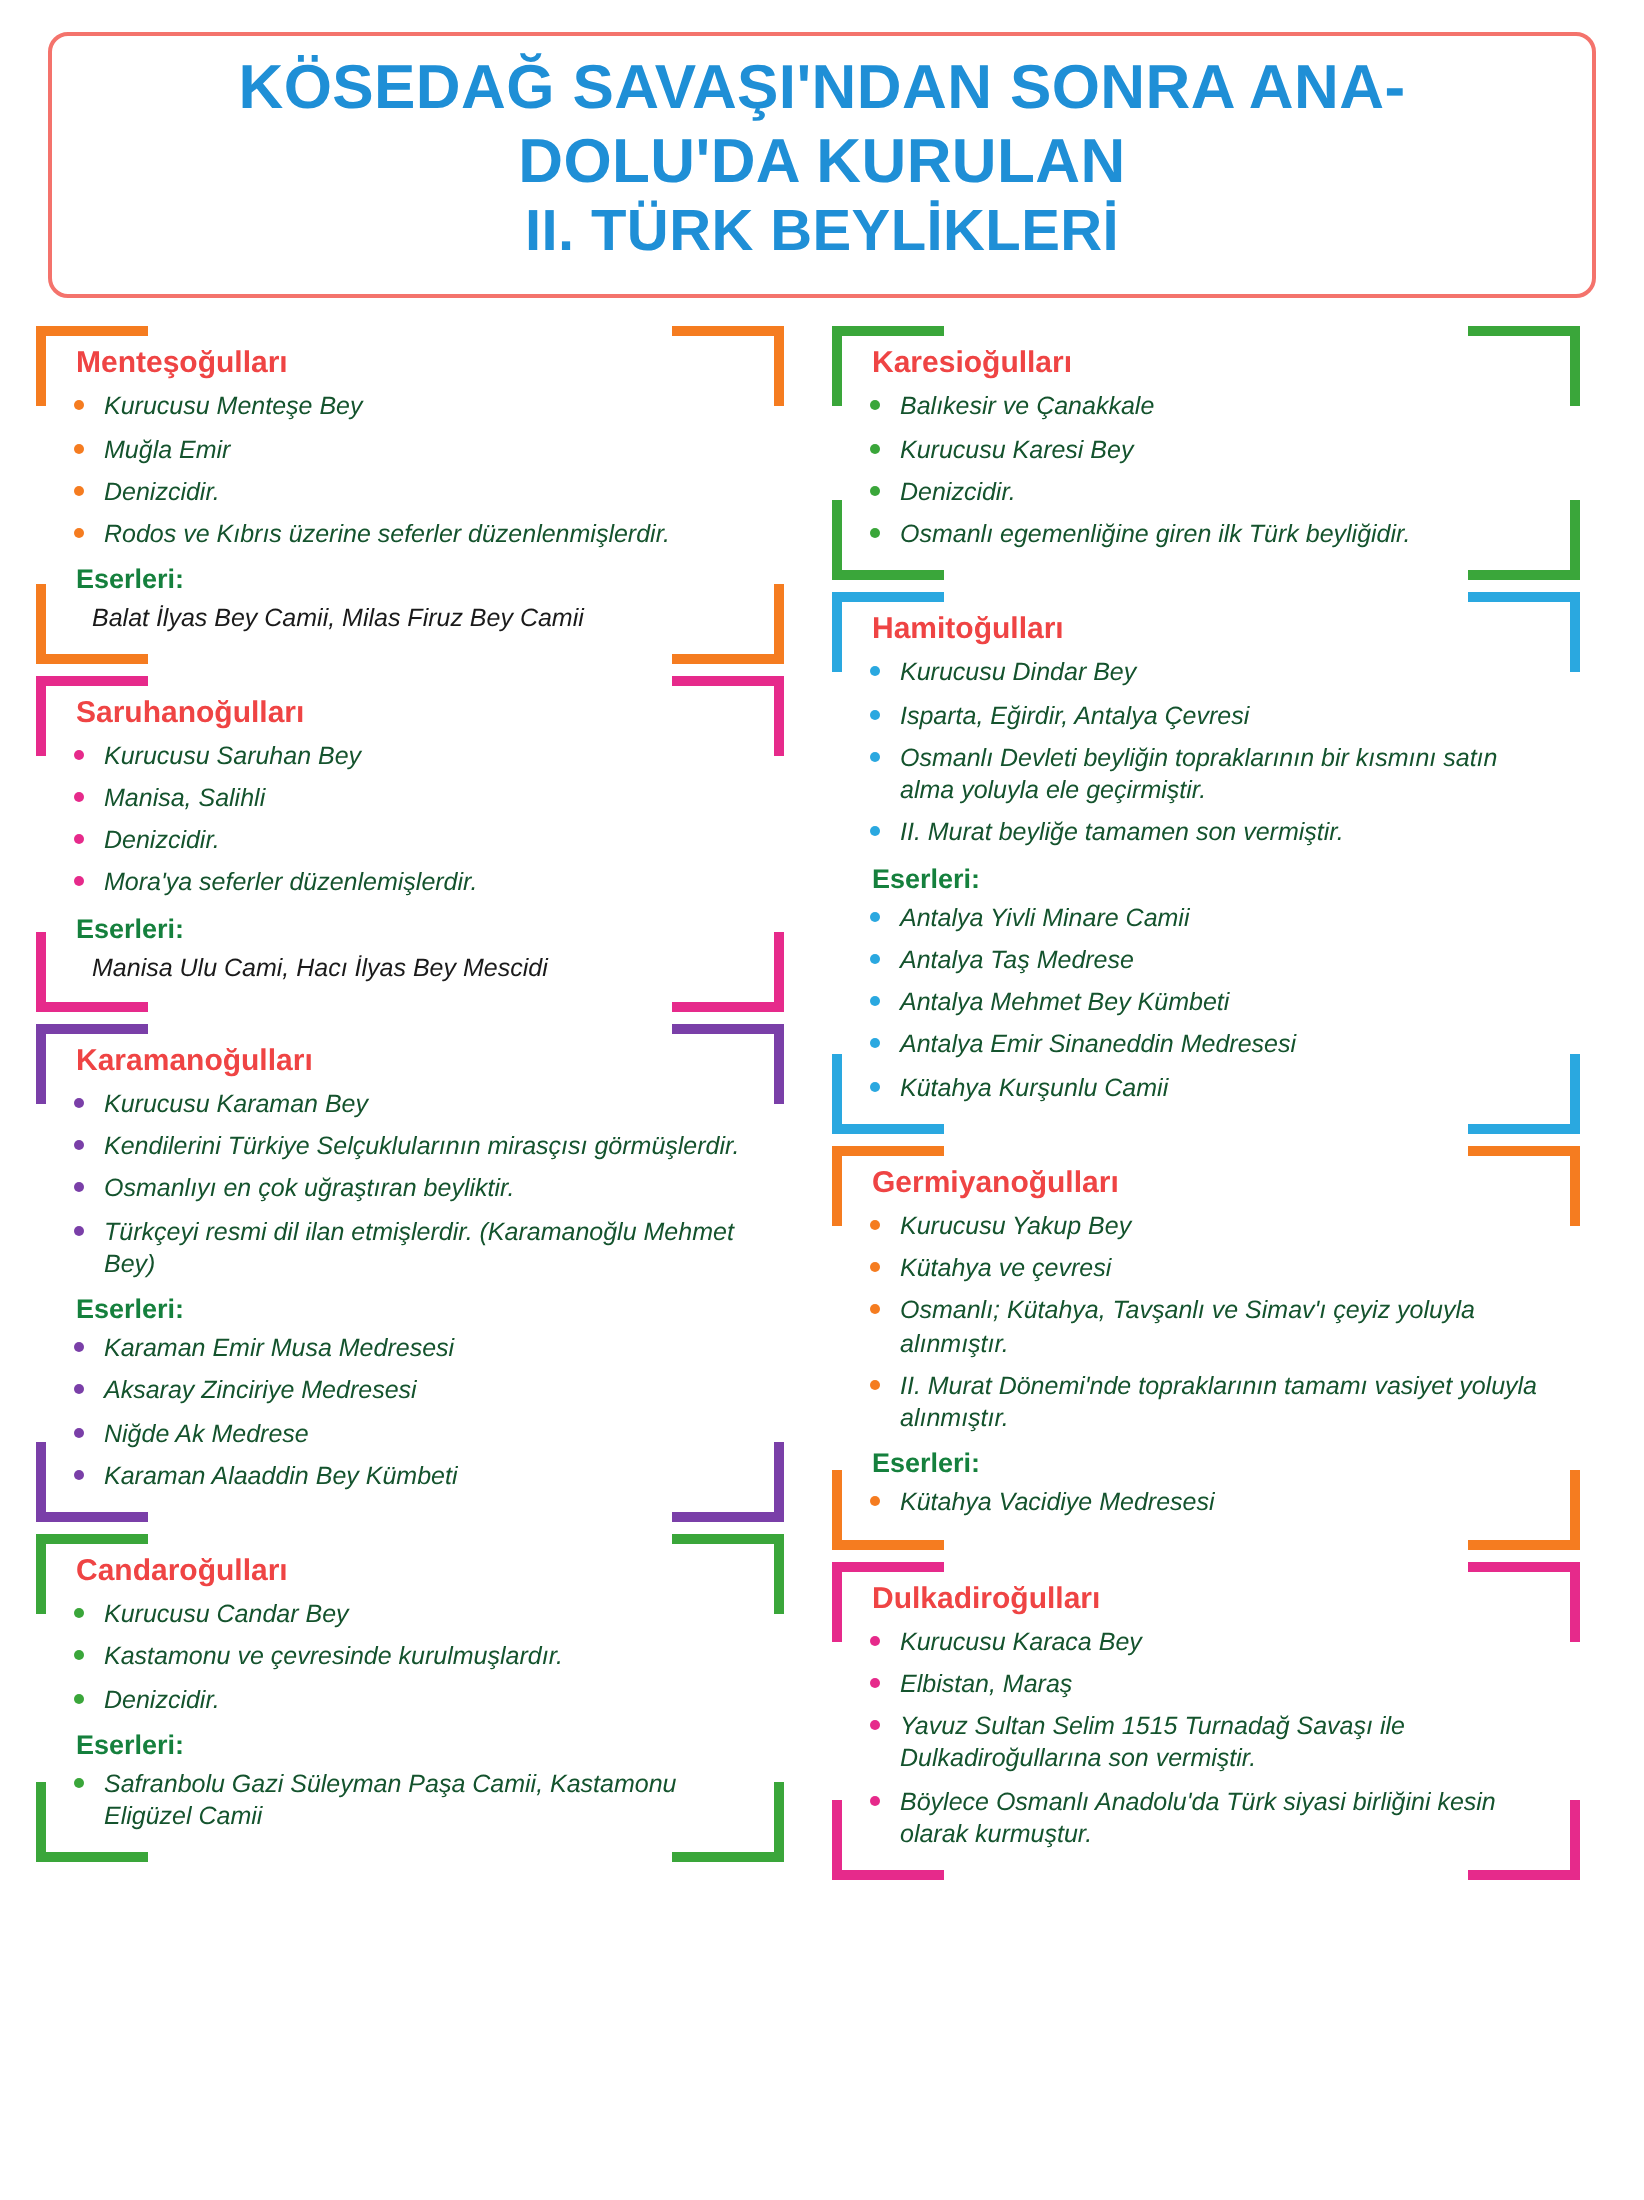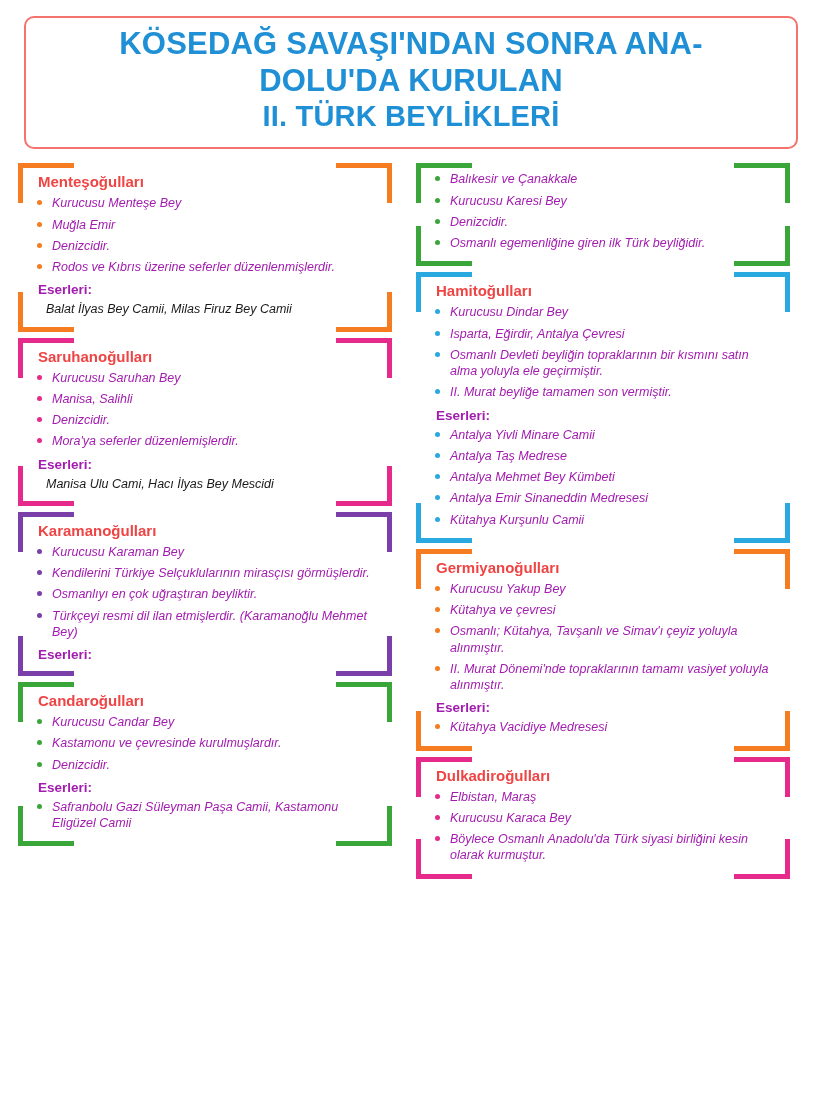--- a/index.html
+++ b/index.html
@@ -80,36 +80,36 @@
     margin: 0 0 0 4px;
     padding: 0;
   }
   ul.items li {
     position: relative;
     padding-left: 16px;
     margin-bottom: 5px;
     font-size: 12.5px;
     font-style: italic;
     line-height: 1.3;
-    color: #a21caf;
+    color: #14532d;
   }
   ul.items li .dot {
     position: absolute;
     left: 1px;
     top: 5px;
     width: 5px;
     height: 5px;
     border-radius: 50%;
   }
   .sub-head {
     font-weight: bold;
     font-size: 13.5px;
     font-style: normal;
     margin: 7px 0 4px 6px;
-    color: #a21caf;
+    color: #15803d;
   }
 
   .works-plain {
     font-size: 12.5px;
     font-style: italic;
     margin: 0 0 4px 14px;
     line-height: 1.3;
   }
 </style>
 </head>
@@ -161,20 +161,26 @@
           <span class="br bl" style="border-color: rgb(122, 63, 168);"></span>
           <span class="br br2" style="border-color: rgb(122, 63, 168);"></span>
           <div class="card-title">Karamanoğulları</div>
           <ul class="items">
             <li><span class="dot" style="background: rgb(122, 63, 168);"></span><span>Kurucusu Karaman Bey</span></li>
             <li><span class="dot" style="background: rgb(122, 63, 168);"></span><span>Kendilerini Türkiye Selçuklularının mirasçısı görmüşlerdir.</span></li>
             <li><span class="dot" style="background: rgb(122, 63, 168);"></span><span>Osmanlıyı en çok uğraştıran beyliktir.</span></li>
             <li><span class="dot" style="background: rgb(122, 63, 168);"></span><span>Türkçeyi resmi dil ilan etmişlerdir. (Karamanoğlu Mehmet Bey)</span></li>
           </ul>
           <div class="sub-head">Eserleri:</div>
+          <ul class="items">
+            <li><span class="dot" style="background: rgb(122, 63, 168);"></span><span>Karaman Emir Musa Medresesi</span></li>
+            <li><span class="dot" style="background: rgb(122, 63, 168);"></span><span>Aksaray Zinciriye Medresesi</span></li>
+            <li><span class="dot" style="background: rgb(122, 63, 168);"></span><span>Niğde Ak Medrese</span></li>
+            <li><span class="dot" style="background: rgb(122, 63, 168);"></span><span>Karaman Alaaddin Bey Kümbeti</span></li>
+          </ul>
         </div>
         <div class="card">
           <span class="br tl" style="border-color: rgb(58, 166, 58);"></span>
           <span class="br tr" style="border-color: rgb(58, 166, 58);"></span>
           <span class="br bl" style="border-color: rgb(58, 166, 58);"></span>
           <span class="br br2" style="border-color: rgb(58, 166, 58);"></span>
           <div class="card-title">Candaroğulları</div>
           <ul class="items">
             <li><span class="dot" style="background: rgb(58, 166, 58);"></span><span>Kurucusu Candar Bey</span></li>
             <li><span class="dot" style="background: rgb(58, 166, 58);"></span><span>Kastamonu ve çevresinde kurulmuşlardır.</span></li>
@@ -185,20 +191,21 @@
             <li><span class="dot" style="background: rgb(58, 166, 58);"></span><span>Safranbolu Gazi Süleyman Paşa Camii, Kastamonu Eligüzel Camii</span></li>
           </ul>
         </div>
       </div>
     <div class="col" id="col-right">
         <div class="card">
           <span class="br tl" style="border-color: rgb(58, 166, 58);"></span>
           <span class="br tr" style="border-color: rgb(58, 166, 58);"></span>
           <span class="br bl" style="border-color: rgb(58, 166, 58);"></span>
           <span class="br br2" style="border-color: rgb(58, 166, 58);"></span>
+          <div class="card-title">Karesioğulları</div>
           <ul class="items">
             <li><span class="dot" style="background: rgb(58, 166, 58);"></span><span>Balıkesir ve Çanakkale</span></li>
             <li><span class="dot" style="background: rgb(58, 166, 58);"></span><span>Kurucusu Karesi Bey</span></li>
             <li><span class="dot" style="background: rgb(58, 166, 58);"></span><span>Denizcidir.</span></li>
             <li><span class="dot" style="background: rgb(58, 166, 58);"></span><span>Osmanlı egemenliğine giren ilk Türk beyliğidir.</span></li>
           </ul>
         </div>
         <div class="card">
           <span class="br tl" style="border-color: rgb(42, 168, 224);"></span>
           <span class="br tr" style="border-color: rgb(42, 168, 224);"></span>
@@ -237,21 +244,22 @@
             <li><span class="dot" style="background: rgb(245, 124, 32);"></span><span>Kütahya Vacidiye Medresesi</span></li>
           </ul>
         </div>
         <div class="card">
           <span class="br tl" style="border-color: rgb(230, 42, 139);"></span>
           <span class="br tr" style="border-color: rgb(230, 42, 139);"></span>
           <span class="br bl" style="border-color: rgb(230, 42, 139);"></span>
           <span class="br br2" style="border-color: rgb(230, 42, 139);"></span>
           <div class="card-title">Dulkadiroğulları</div>
           <ul class="items">
+            <li><span class="dot" style="background: rgb(230, 42, 139);"></span><span>Kurucusu Karaca Bey</span></li>
             <li><span class="dot" style="background: rgb(230, 42, 139);"></span><span>Elbistan, Maraş</span></li>
-            <li><span class="dot" style="background: rgb(230, 42, 139);"></span><span>Kurucusu Karaca Bey</span></li>
+            <li><span class="dot" style="background: rgb(230, 42, 139);"></span><span>Yavuz Sultan Selim 1515 Turnadağ Savaşı ile Dulkadiroğullarına son vermiştir.</span></li>
             <li><span class="dot" style="background: rgb(230, 42, 139);"></span><span>Böylece Osmanlı Anadolu'da Türk siyasi birliğini kesin olarak kurmuştur.</span></li>
           </ul>
         </div>
       </div>
   </div>
 
 </div>
 
 </body></html>

